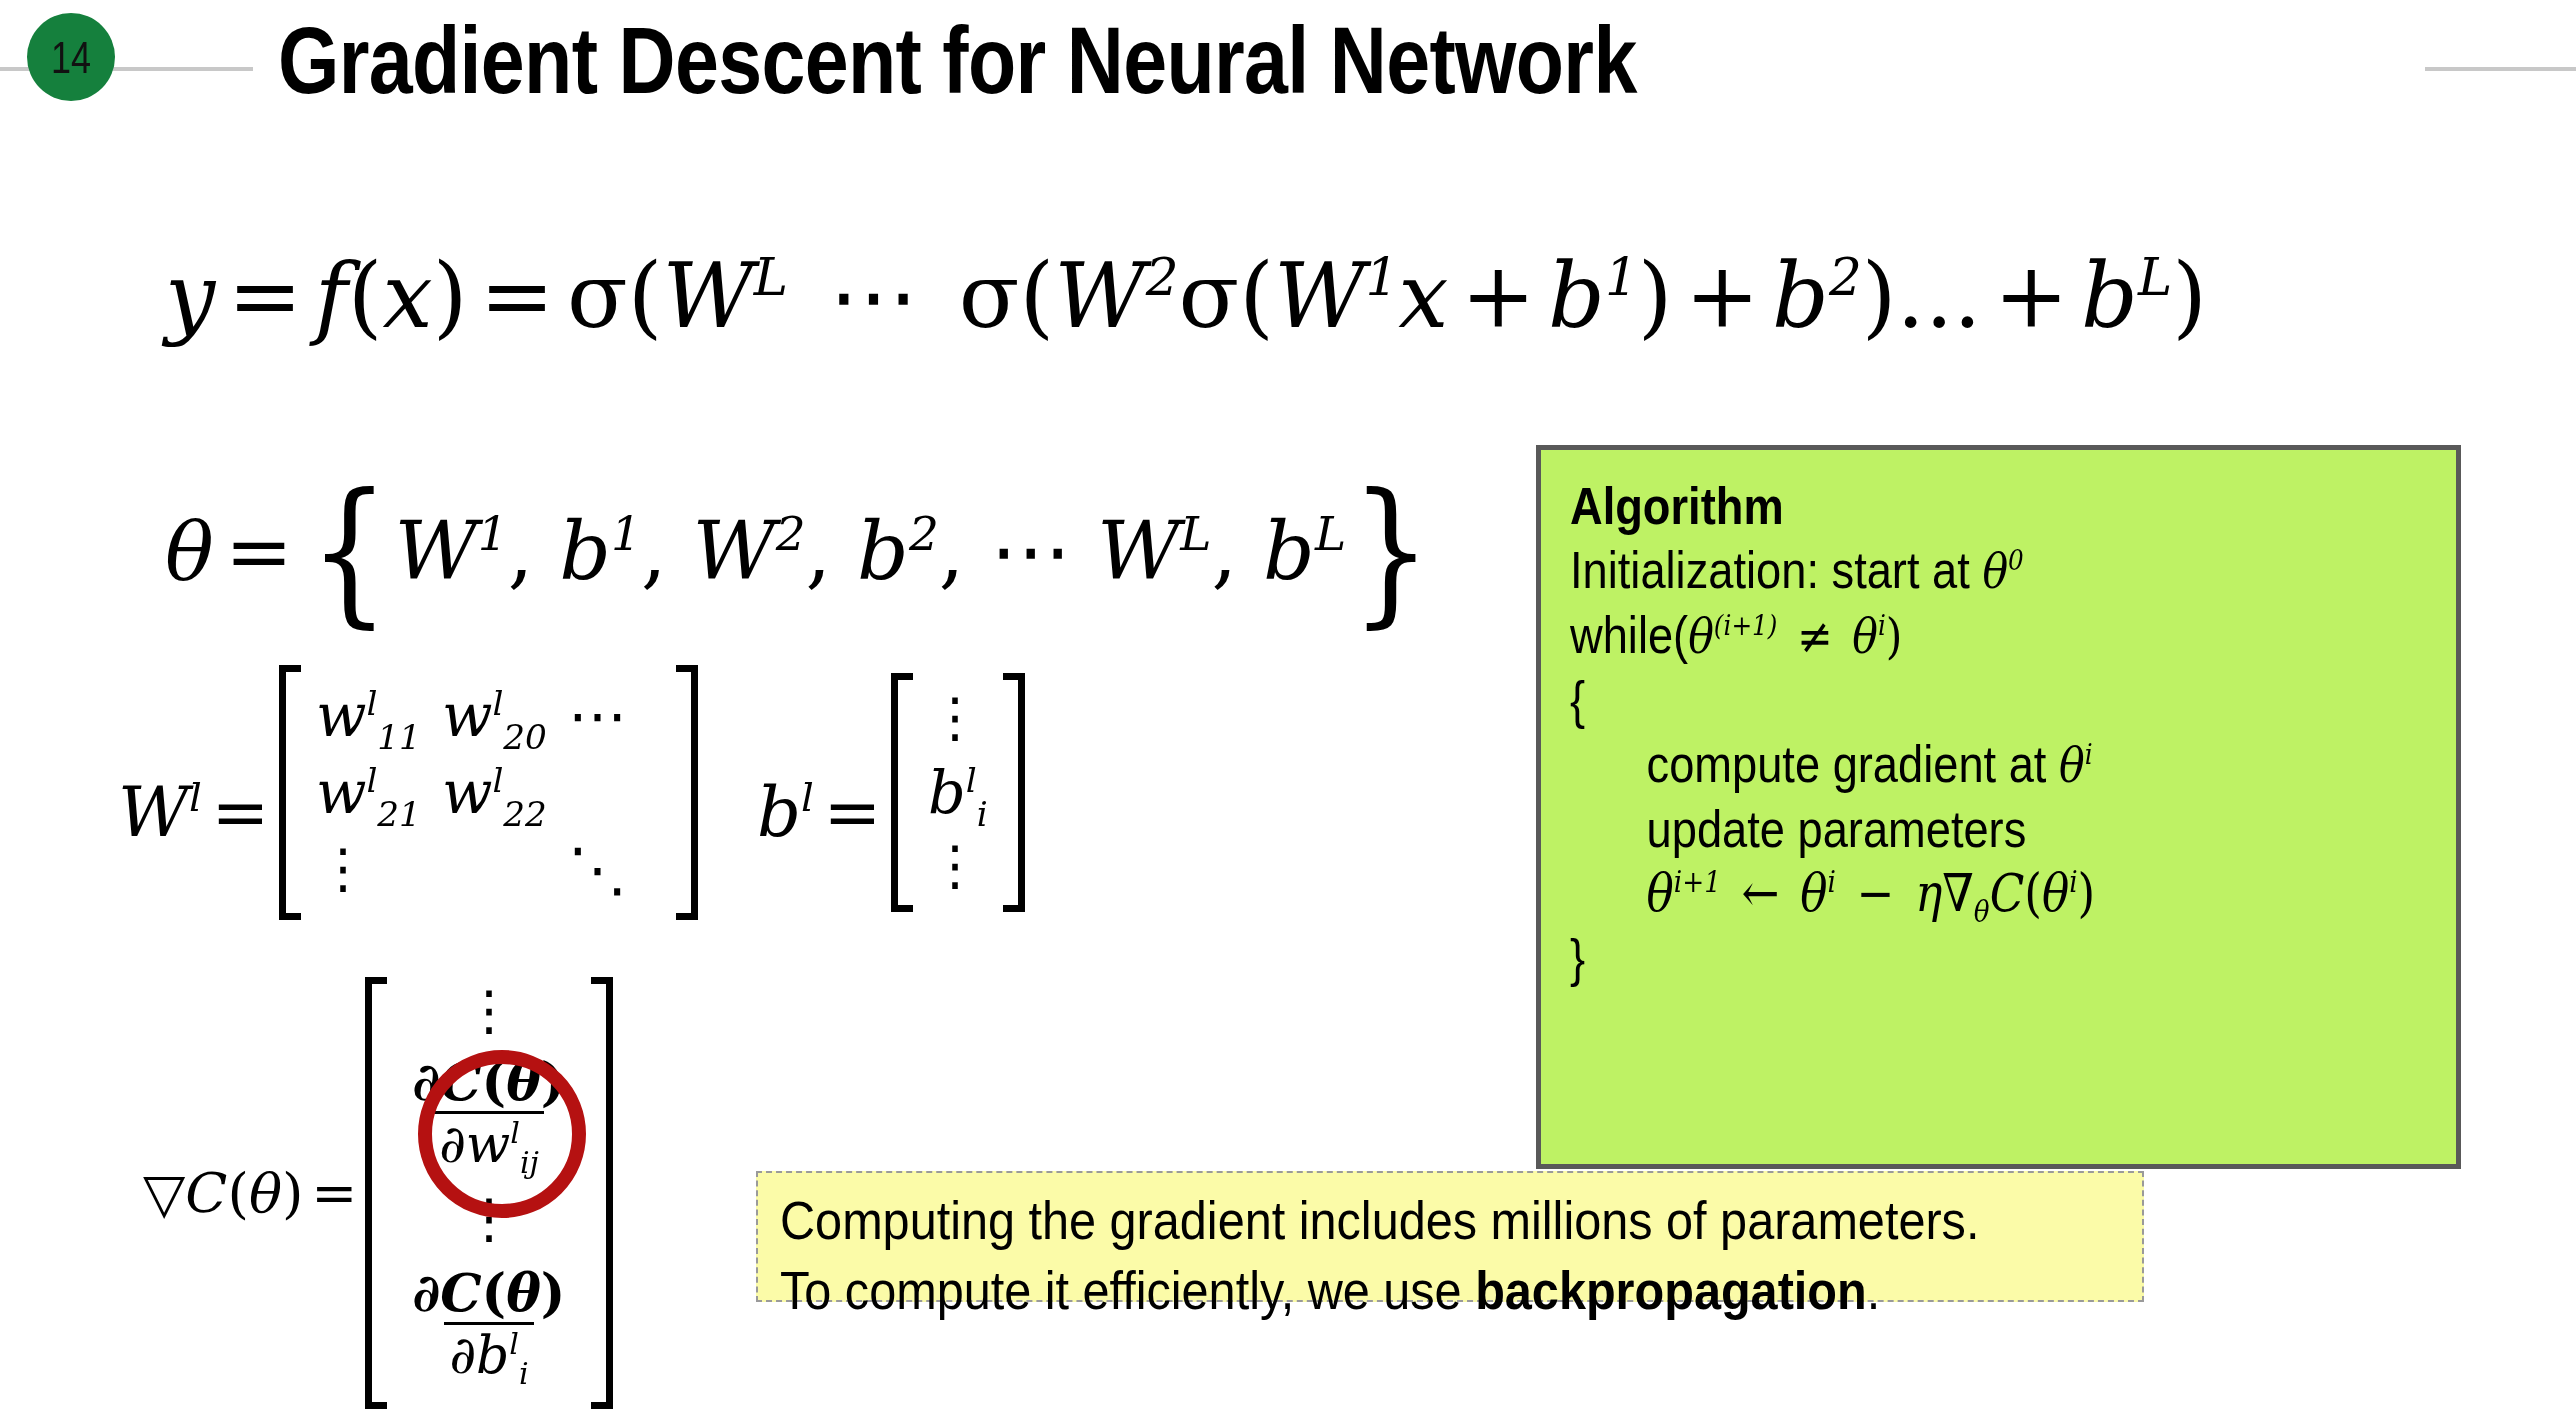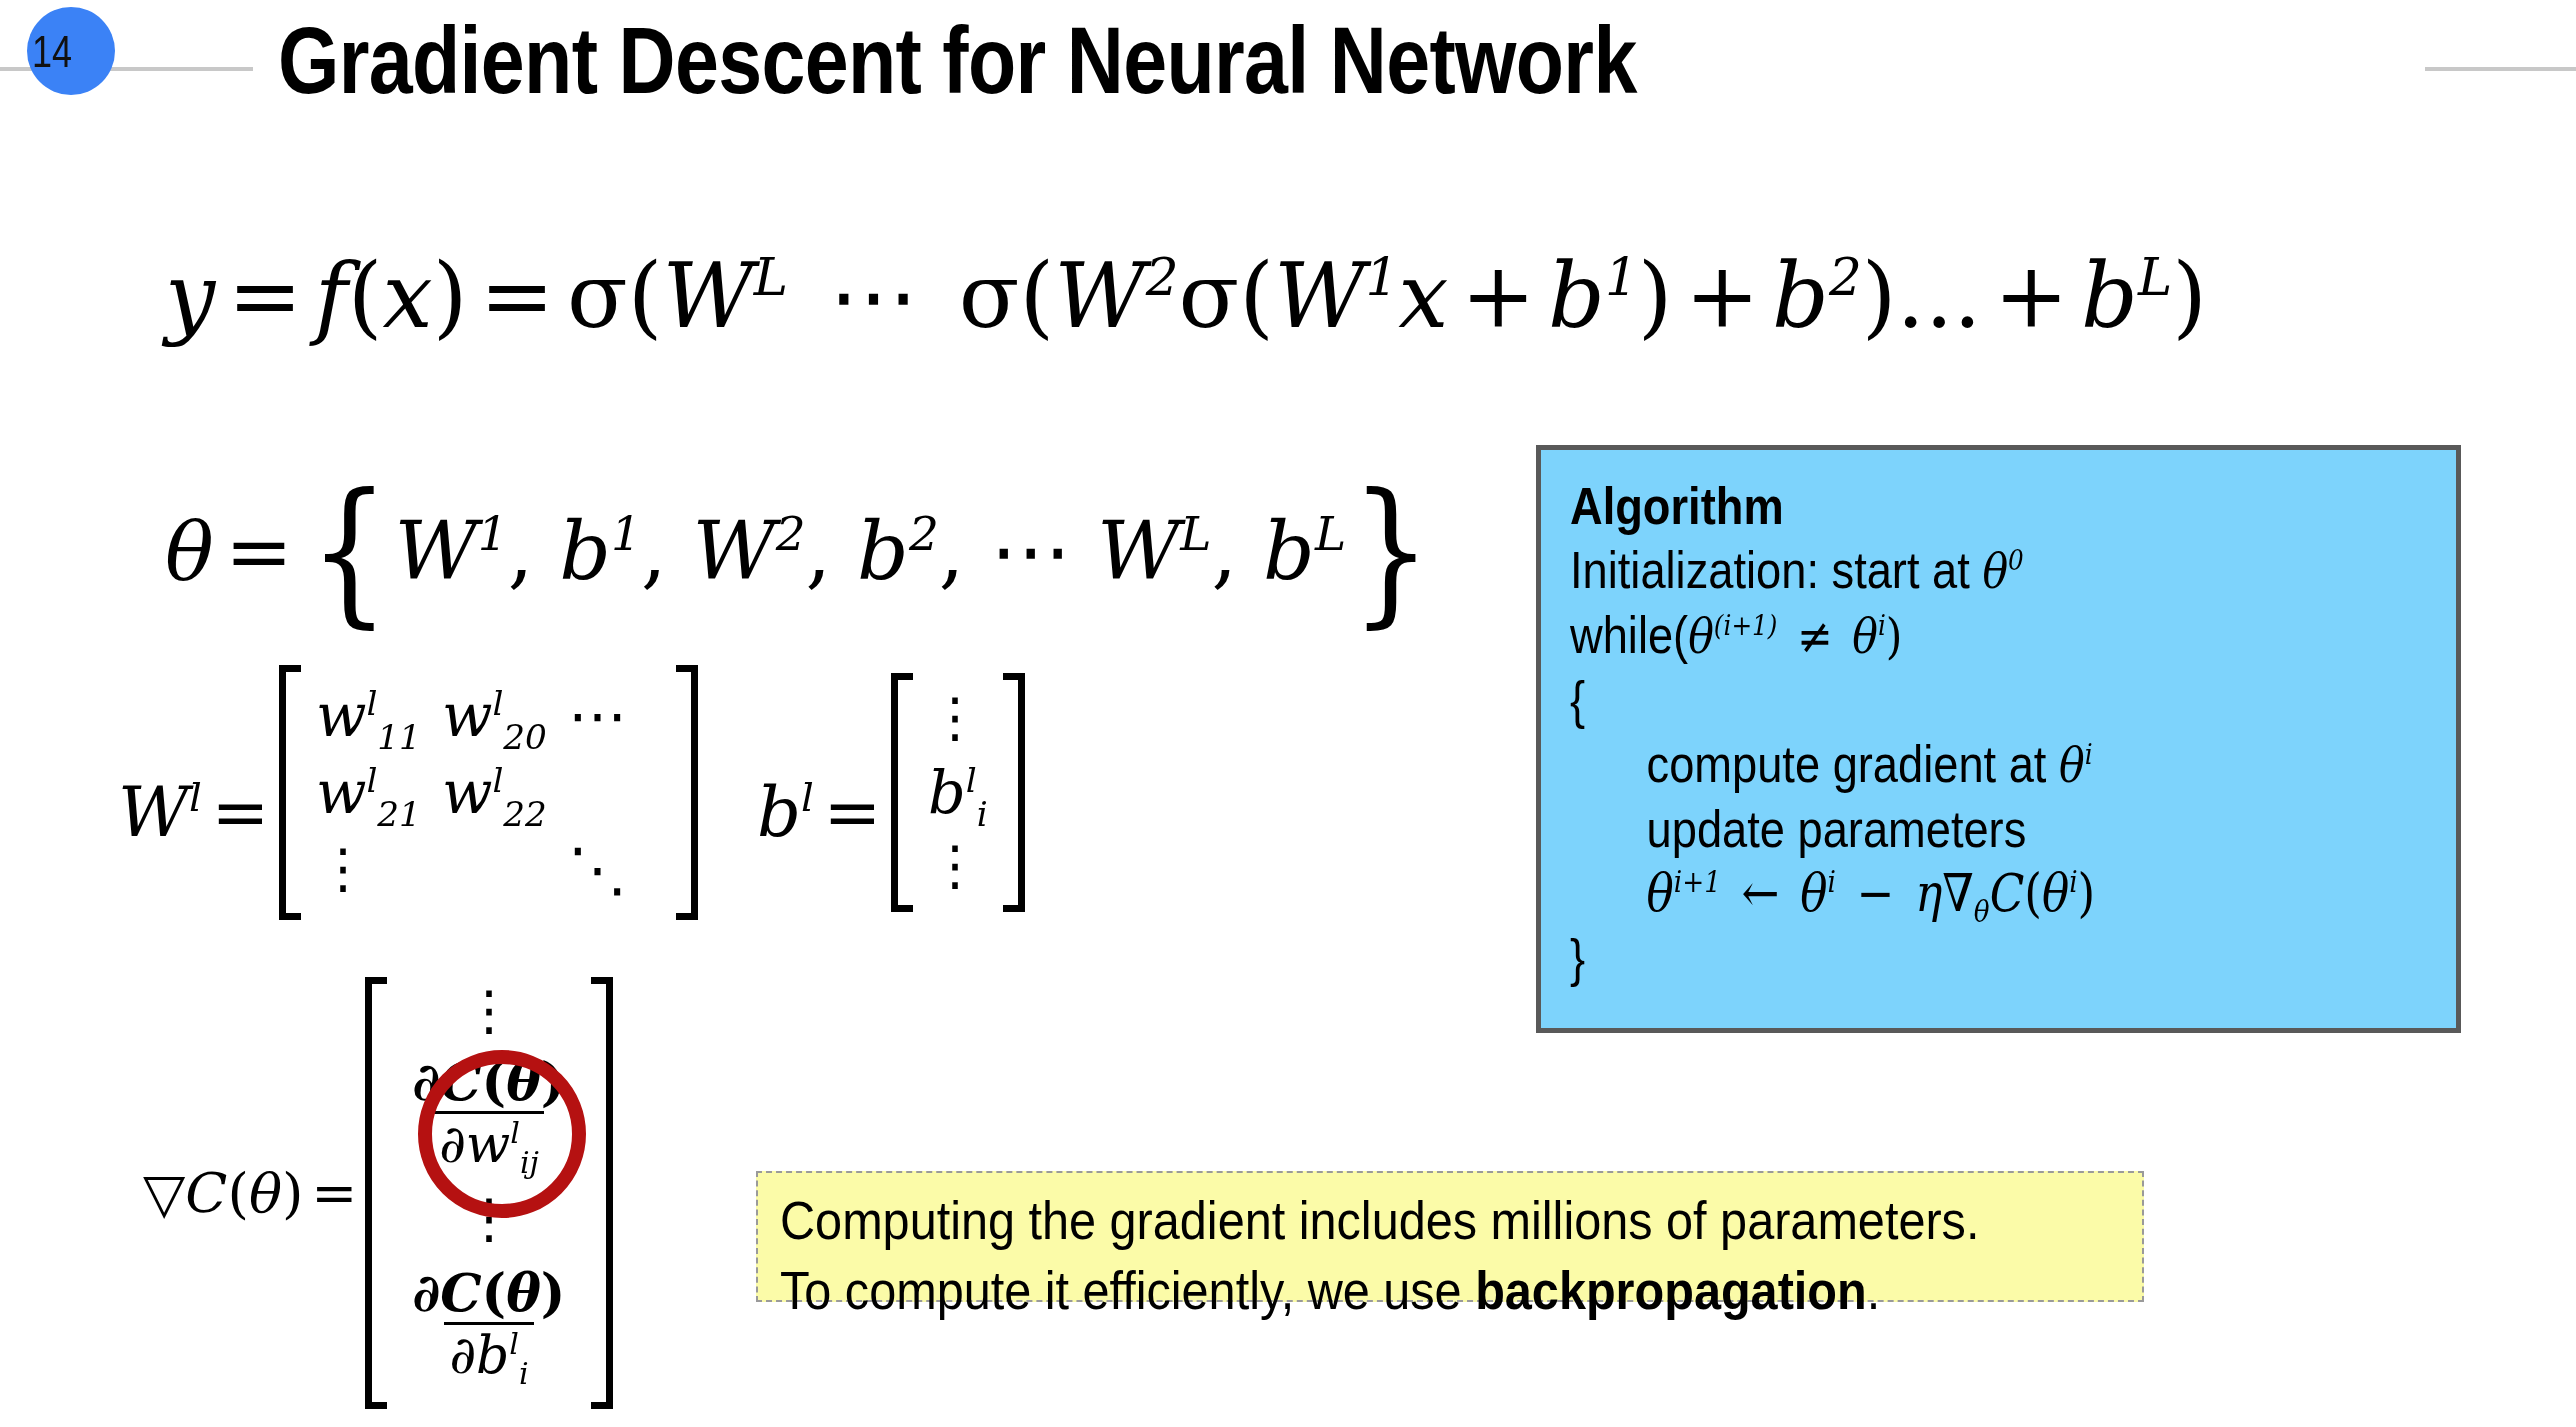--- a/index.html
+++ b/index.html
@@ -26,26 +26,27 @@
     position: absolute;
     top: 67px;
     height: 4.2px;
     background: #c8c8c8;
   }
   #rule-left  { left: 0px;    width: 253px; }
   #rule-right { left: 2425px; width: 151px; }
 
   #slide-number-badge {
     position: absolute;
-    left: 27px; top: 7px;
+    left: 27px; top: 13px;
     width: 88px; height: 88px;
     border-radius: 50%;
-    background: #3b82f6;
-    display: flex;
-    align-items: center;
+    background: #15803d;
+    display: flex;
+    align-items: center;
+    justify-content: center;
     z-index: 3;
   }
   #slide-number-badge .num {
     font-family: "Liberation Sans Narrow", "Liberation Sans", sans-serif;
     font-size: 45px;
     color: #111111;
     line-height: 1;
     transform: scaleX(0.8);
   }
 
@@ -178,24 +179,24 @@
     border-radius: 50%;
     box-sizing: border-box;
     z-index: 5;
     pointer-events: none;
   }
 
   
   #algorithm-box {
     position: absolute;
     left: 1536px; top: 445px;
-    width: 925px; height: 588px;
+    width: 925px; height: 724px;
     border: 5px solid #595959;
     box-sizing: border-box;
-    background: #7dd3fc;
+    background: #bef264;
     padding: 23.6px 29px;
   }
   .alg-line {
     font-family: "Liberation Sans Narrow", "Liberation Sans", sans-serif;
     font-size: 52px;
     color: #000000;
     line-height: 1.24;
     white-space: nowrap;
     transform: scaleX(0.87);
     transform-origin: left center;

